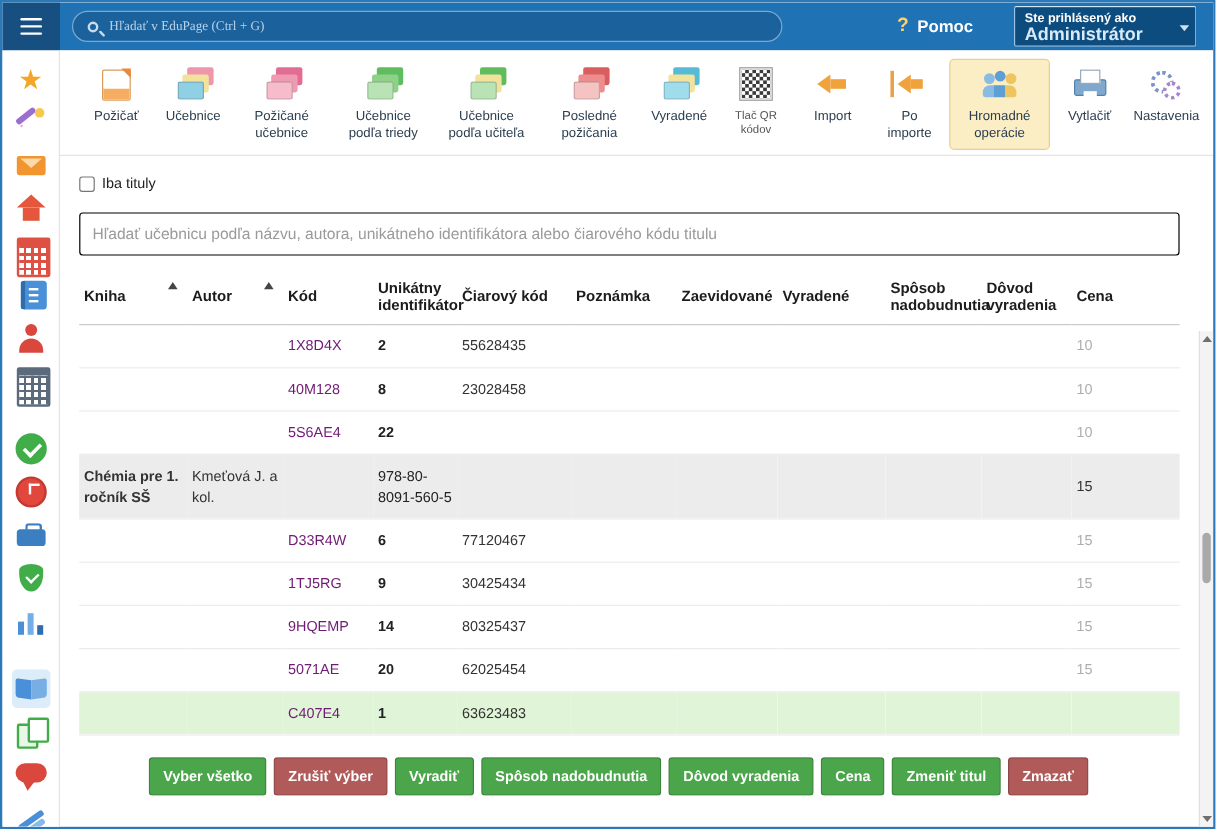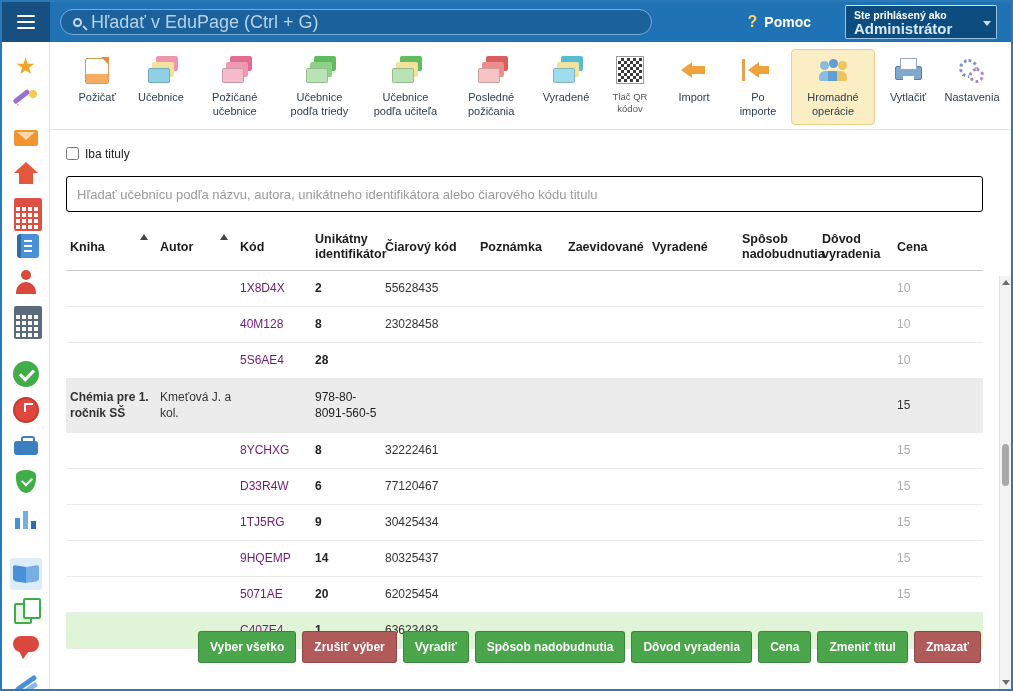--- a/index.html
+++ b/index.html
@@ -6,21 +6,21 @@
   html,body{background:#e8e8e8;font-family:"Liberation Sans","DejaVu Sans",sans-serif}
   .app{width:1013px;height:691px;border:2px solid #2b79b9;background:#fff;position:relative;overflow:hidden;display:flex;flex-direction:column}
 
   
   .topbar{flex:none;height:40px;background:#1f72b4;display:flex;align-items:center}
   .hamburger{width:48px;height:40px;background:#174f80;display:flex;align-items:center;justify-content:center;cursor:pointer;flex:none}
   .ham-ic{width:18px;height:2px;background:#fff;border-radius:1px;box-shadow:0 6px 0 #fff,0 -6px 0 #fff}
   .global-search{flex:none;width:592px;height:26px;margin-left:10px;background:#1b619c;border:1px solid #7aa9d1;border-radius:14px;display:flex;align-items:center;padding:0 12px;gap:9px}
   .mag{width:9px;height:9px;border:2px solid #c9dcee;border-radius:50%;position:relative;flex:none}
   .mag::after{content:"";position:absolute;left:7px;top:7px;width:6px;height:2px;background:#c9dcee;transform:rotate(45deg);border-radius:1px}
-  .gs-input{flex:1;background:transparent;border:none;outline:none;color:#fff;font-size:18px;font-family:Liberation Sans, sans-serif}
+  .gs-input{flex:1;background:transparent;border:none;outline:none;color:#fff;font-size:11px;font-family:Liberation Serif, serif}
   .gs-input::placeholder{color:#b9d2e8}
   .help{margin-left:auto;margin-right:34px;display:flex;align-items:center;gap:7px;cursor:pointer}
   .help-q{color:#ffd36b;font-weight:bold;font-size:16px}
   .help-label{color:#fff;font-weight:bold;font-size:14px}
   .account{flex:none;width:152px;height:34px;margin-right:14px;background:#0d4c7f;border:1px solid #9cc3e4;border-top-color:#cfe4f5;border-radius:2px;position:relative;padding:3px 16px 3px 8px;cursor:pointer}
   .acc1{color:#fff;font-size:10.5px;font-weight:bold;line-height:13px;white-space:nowrap}
   .acc2{color:#d6eaf9;font-size:15px;font-weight:bold;line-height:14px;white-space:nowrap}
   .caret{position:absolute;right:5px;top:15px;width:0;height:0;border-left:4px solid transparent;border-right:4px solid transparent;border-top:5px solid #cfe2f4}
 
   
@@ -110,21 +110,21 @@
   td.cell-kod{font-weight:normal;color:#701a75}
   td.cell-unikatny{font-weight:bold;color:#222}
   td.cell-cena{color:#aeaeae}
   tr.row-title td{background:#ececec;height:54px}
   tr.row-title td.cell-kniha{font-weight:bold;color:#333}
   tr.row-title td.cell-unikatny{font-weight:normal}
   tr.row-title td.cell-cena{color:#333}
   tr.row-selected td{background:#e0f5d7}
 
   
-  .action-bar{position:absolute;left:0;right:30px;bottom:26px;display:flex;justify-content:flex-end;gap:6px;z-index:5}
+  .action-bar{position:absolute;left:0;right:30px;bottom:26px;display:flex;justify-content:center;gap:6px;z-index:5}
   .ab-btn{padding:8px 11px;border-radius:3px;border:1px solid rgba(0,0,0,.2);color:#fff;font-weight:bold;font-size:12px;font-family:inherit;cursor:pointer;white-space:nowrap}
   .ab-btn.green{background:#4ba64b}
   .ab-btn.red{background:#b05a5a}
 
   
   .vscroll{position:absolute;right:0;top:274px;bottom:0;width:12px;background:#f3f3f3;border-left:1px solid #e0e0e0;z-index:6}
   .vs-up,.vs-down{position:absolute;left:0;right:0;height:13px;display:flex;align-items:center;justify-content:center;cursor:pointer}
   .vs-up{top:0}.vs-down{bottom:0}
   .vs-up::before{content:"";border-left:4px solid transparent;border-right:4px solid transparent;border-bottom:5px solid #6f6f6f}
   .vs-down::before{content:"";border-left:4px solid transparent;border-right:4px solid transparent;border-top:5px solid #6f6f6f}
@@ -329,48 +329,35 @@
                   <td class="cell-zaevidovane"></td>
                   <td class="cell-vyradene"></td>
                   <td class="cell-sposob"></td>
                   <td class="cell-dovod"></td>
                   <td class="cell-cena">10</td>
                 </tr>
                 <tr class="row-copy">
                   <td class="cell-kniha"></td>
                   <td class="cell-autor"></td>
                   <td class="cell-kod">5S6AE4</td>
-                  <td class="cell-unikatny">28</td>
+                  <td class="cell-unikatny">22</td>
                   <td class="cell-ciarovy"></td>
                   <td class="cell-poznamka"></td>
                   <td class="cell-zaevidovane"></td>
                   <td class="cell-vyradene"></td>
                   <td class="cell-sposob"></td>
                   <td class="cell-dovod"></td>
                   <td class="cell-cena">10</td>
                 </tr>
                 <tr class="row-title">
                   <td class="cell-kniha">Chémia pre 1. ročník SŠ</td>
                   <td class="cell-autor">Kmeťová J. a kol.</td>
                   <td class="cell-kod"></td>
                   <td class="cell-unikatny">978-80-8091-560-5</td>
                   <td class="cell-ciarovy"></td>
-                  <td class="cell-poznamka"></td>
-                  <td class="cell-zaevidovane"></td>
-                  <td class="cell-vyradene"></td>
-                  <td class="cell-sposob"></td>
-                  <td class="cell-dovod"></td>
-                  <td class="cell-cena">15</td>
-                </tr>
-                <tr class="row-copy">
-                  <td class="cell-kniha"></td>
-                  <td class="cell-autor"></td>
-                  <td class="cell-kod">8YCHXG</td>
-                  <td class="cell-unikatny">8</td>
-                  <td class="cell-ciarovy">32222461</td>
                   <td class="cell-poznamka"></td>
                   <td class="cell-zaevidovane"></td>
                   <td class="cell-vyradene"></td>
                   <td class="cell-sposob"></td>
                   <td class="cell-dovod"></td>
                   <td class="cell-cena">15</td>
                 </tr>
                 <tr class="row-copy">
                   <td class="cell-kniha"></td>
                   <td class="cell-autor"></td>

